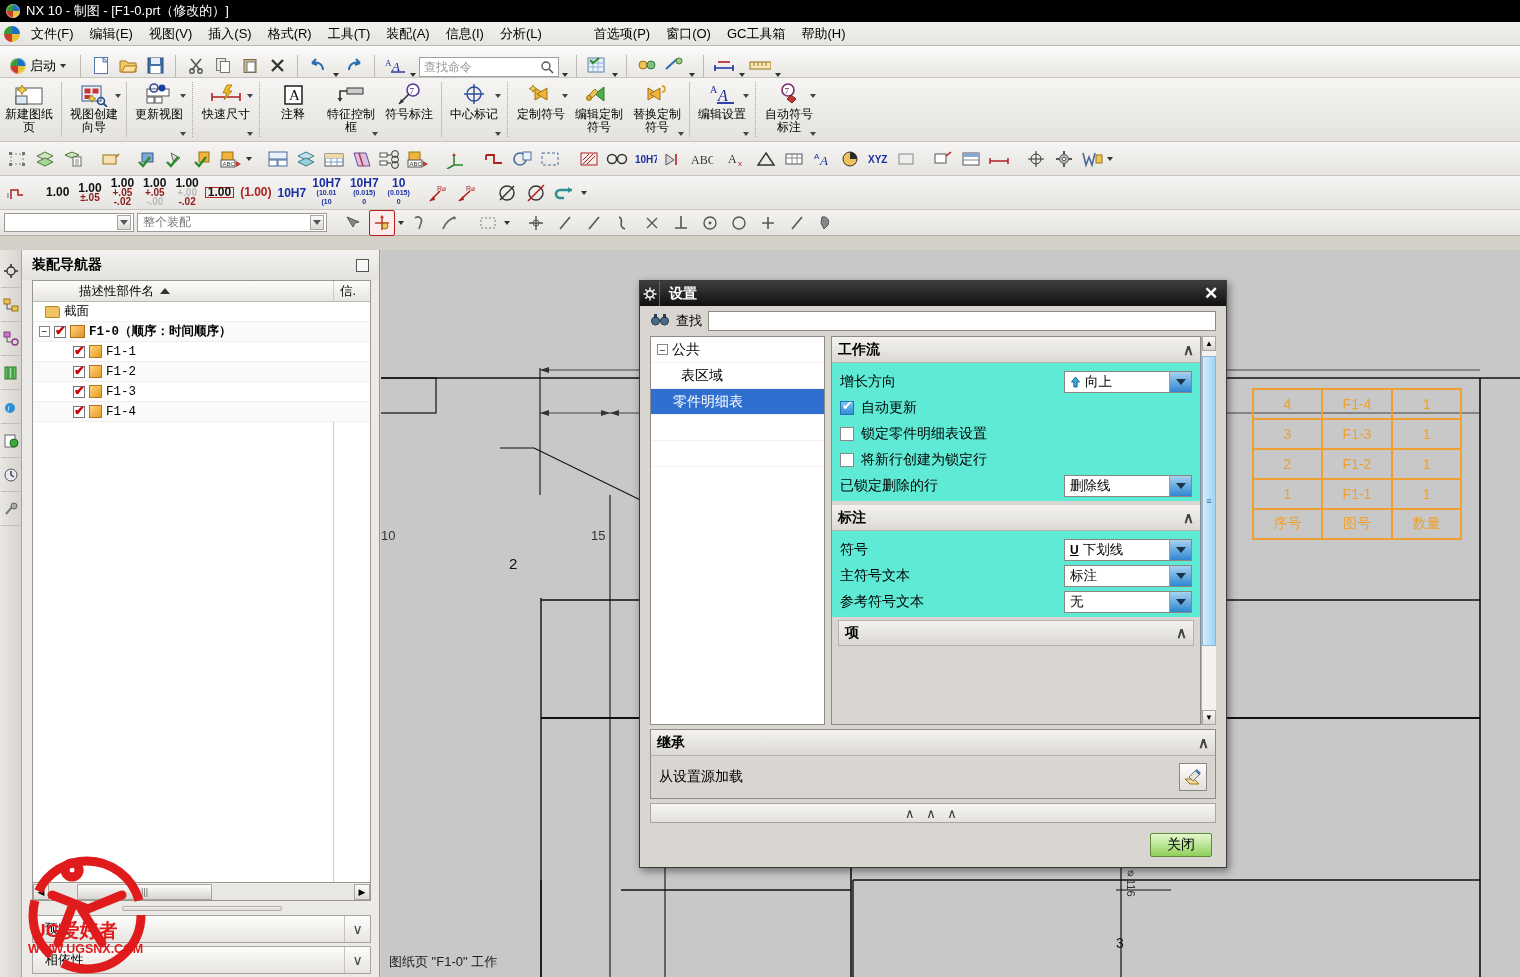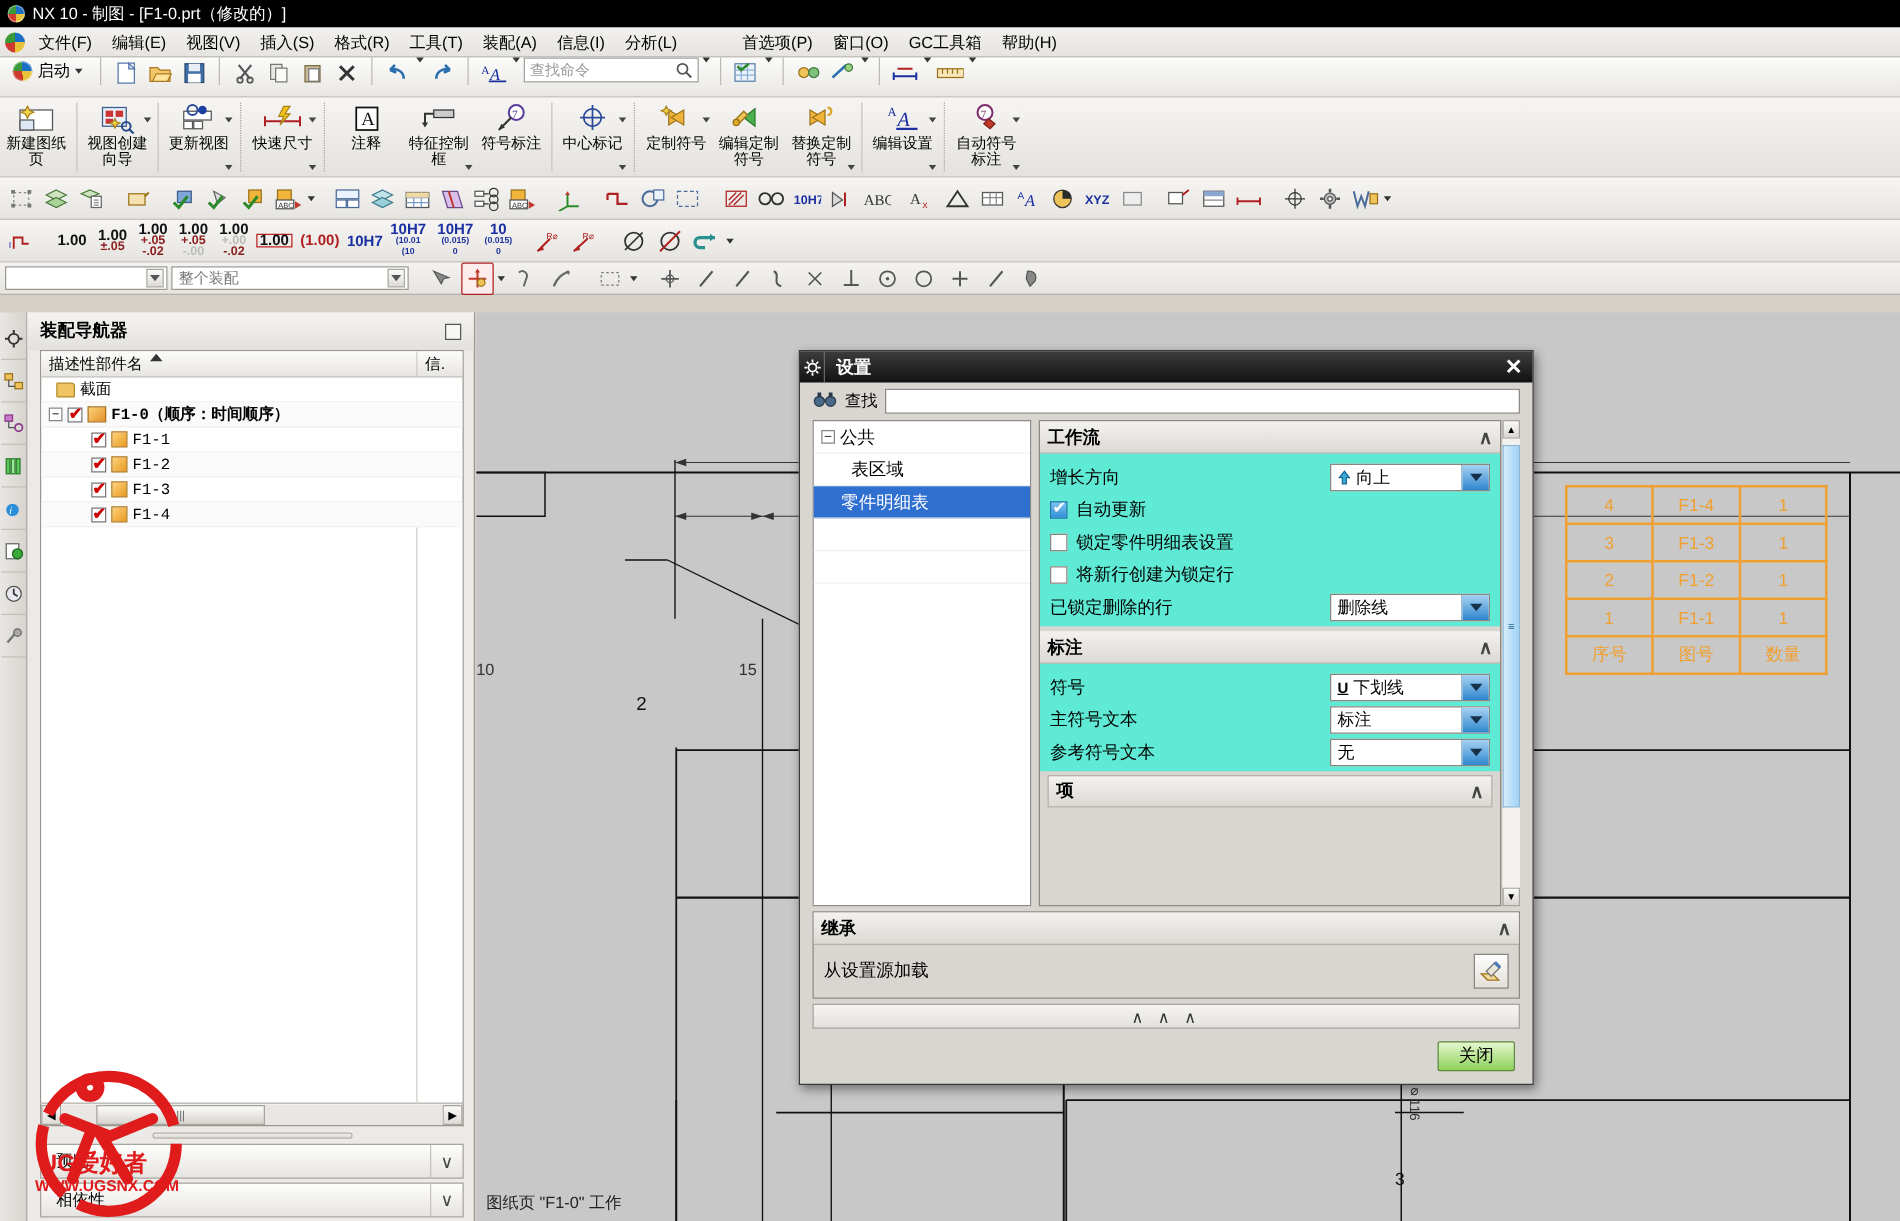--- a/index.html
+++ b/index.html
@@ -31,21 +31,21 @@
   }
   #menubar .mi { padding:3px 7px; white-space:nowrap; }
   .menu-logo { width:16px;height:16px;margin-right:2px;
     background:conic-gradient(#1b6fc4 0 25%, #e8c33a 0 50%, #cf3a2f 0 75%, #3a9a3a 0 100%);
     border-radius:50%; }
   .gapL { margin-left:36px; }
   
   #quickbar {
     height:32px; background:linear-gradient(#fbfbfa,#e9e7e3);
     border-bottom:1px solid #c8c5bf;
-    display:flex; align-items:flex-start; padding:0 4px; gap:3px;
+    display:flex; align-items:flex-end; padding:0 4px; gap:3px;
   }
   .qsep { width:1px; height:22px; background:#bdbab4; margin:0 5px; }
   .qbtn { width:24px;height:24px; display:flex;align-items:center;justify-content:center;
           border:1px solid transparent; border-radius:2px; }
   .startbtn { display:flex;align-items:center;gap:4px;padding:2px 6px;font-size:13px; }
   .caret { width:0;height:0;border-left:3px solid transparent;border-right:3px solid transparent;
            border-top:4px solid #333; }
   #findcmd {
     width:140px;height:20px;border:1px solid #a0a0a0;background:#fff;
     display:flex;align-items:center;padding:0 4px;font-size:12px;color:#999;
@@ -116,22 +116,22 @@
     display:flex; flex-direction:column;
   }
   #navhdr { height:30px; display:flex;align-items:center;justify-content:space-between;
             padding:0 10px; font-weight:bold; font-size:14px;
             background:linear-gradient(#f4f3f1,#e3e1dd); }
   #navhdr .pinbox { width:13px;height:13px;border:1px solid #555;background:#f7f7f5; }
   #navtree { flex:1; margin:0 8px 0 10px; background:#fff; border:1px solid #9a9791;
              display:flex; flex-direction:column; overflow:hidden; }
   .colhdr { height:21px; display:flex; background:linear-gradient(#fcfcfb,#e7e5e1);
             border-bottom:1px solid #bdbab4; font-size:12.5px; }
-  .colhdr .c1 { flex:1; padding:2px 6px; display:flex; gap:6px;
-                border-right:1px solid #cfccc6; }
+  .colhdr .c1 { flex:1; padding:2px 6px; display:flex; align-items:center; gap:6px;
+                border-right:1px solid #cfccc6;margin-left:40px; }
   .colhdr .c2 { width:36px; padding:2px 6px; }
   .sortarrow { width:0;height:0;border-left:5px solid transparent;border-right:5px solid transparent;
                border-bottom:6px solid #333; }
   .trow { height:20px; display:flex; align-items:center; gap:4px; padding-left:6px; font-size:12.5px;
           border-bottom:1px solid #f0efed; }
   .trow.alt { background:#fafafa; }
   .tchk { width:12px;height:12px;border:1px solid #777;background:#fff; position:relative; }
   .tchk.on::after { content:"✔"; position:absolute; left:0px; top:-4px; color:#c00;
                     font-size:13px; font-weight:bold; }
   .folder { width:15px;height:12px;background:#f0c462;border:1px solid #b08b2a;border-radius:1px 3px 1px 1px; }

